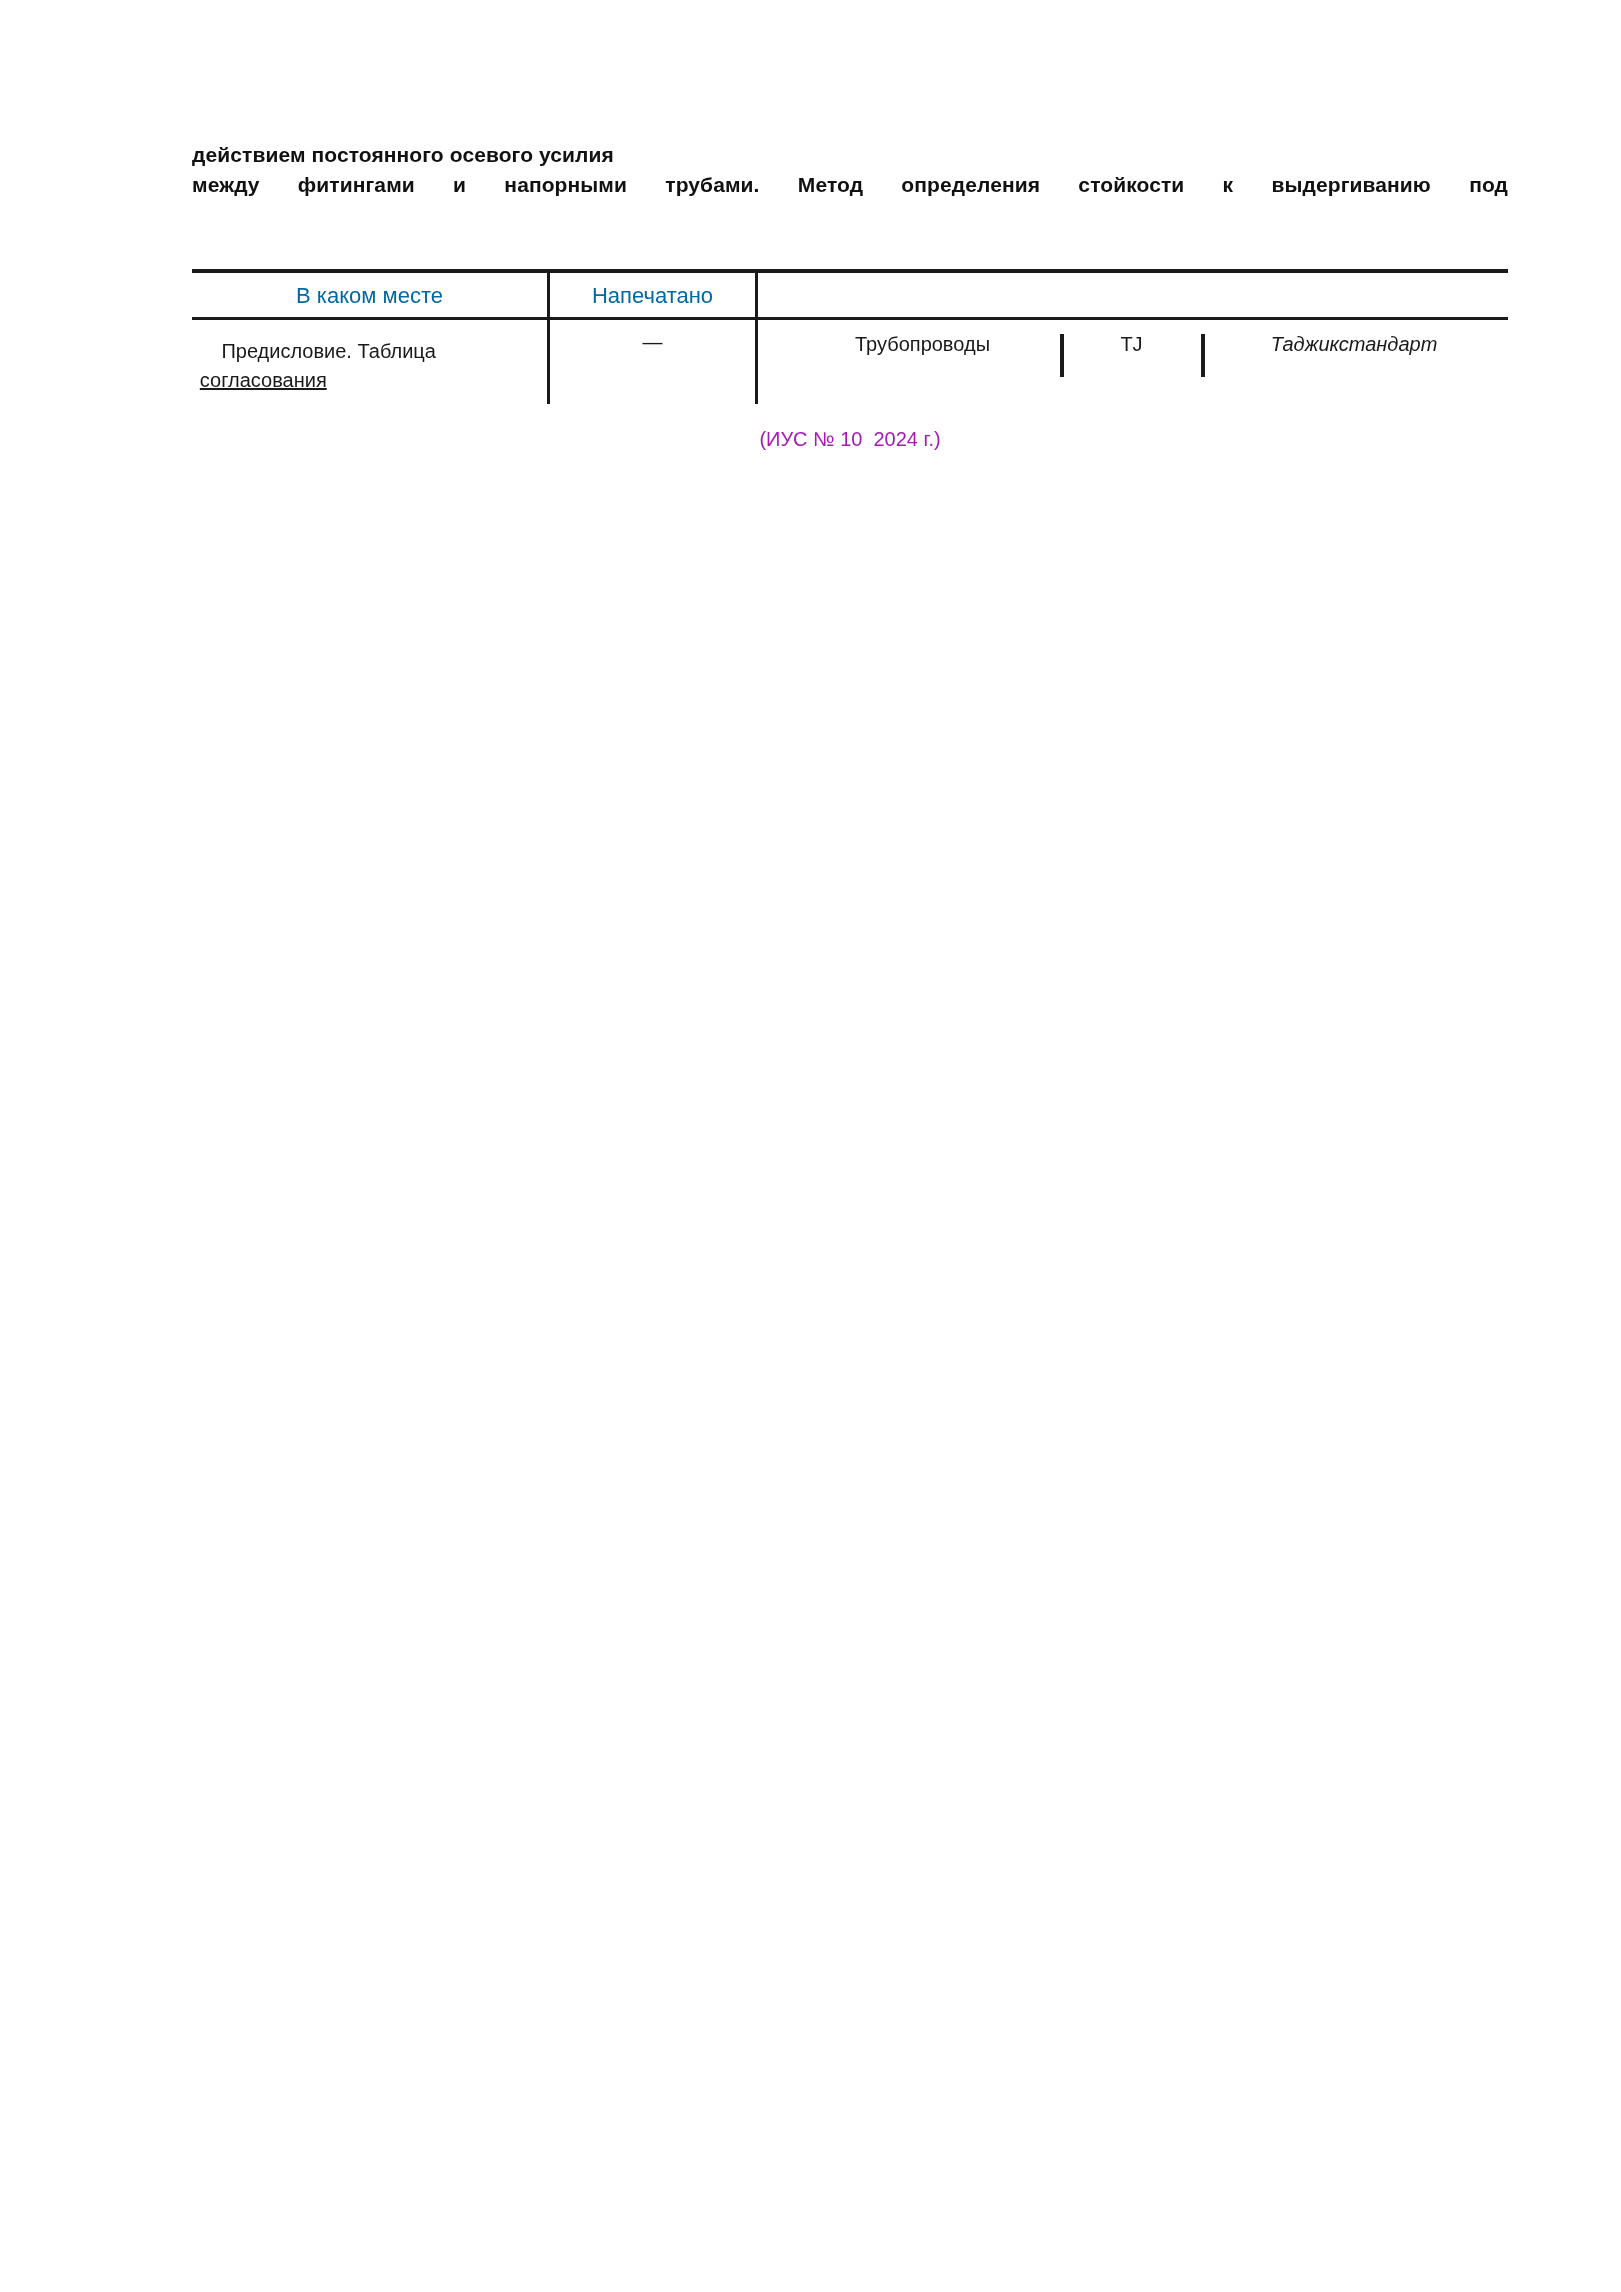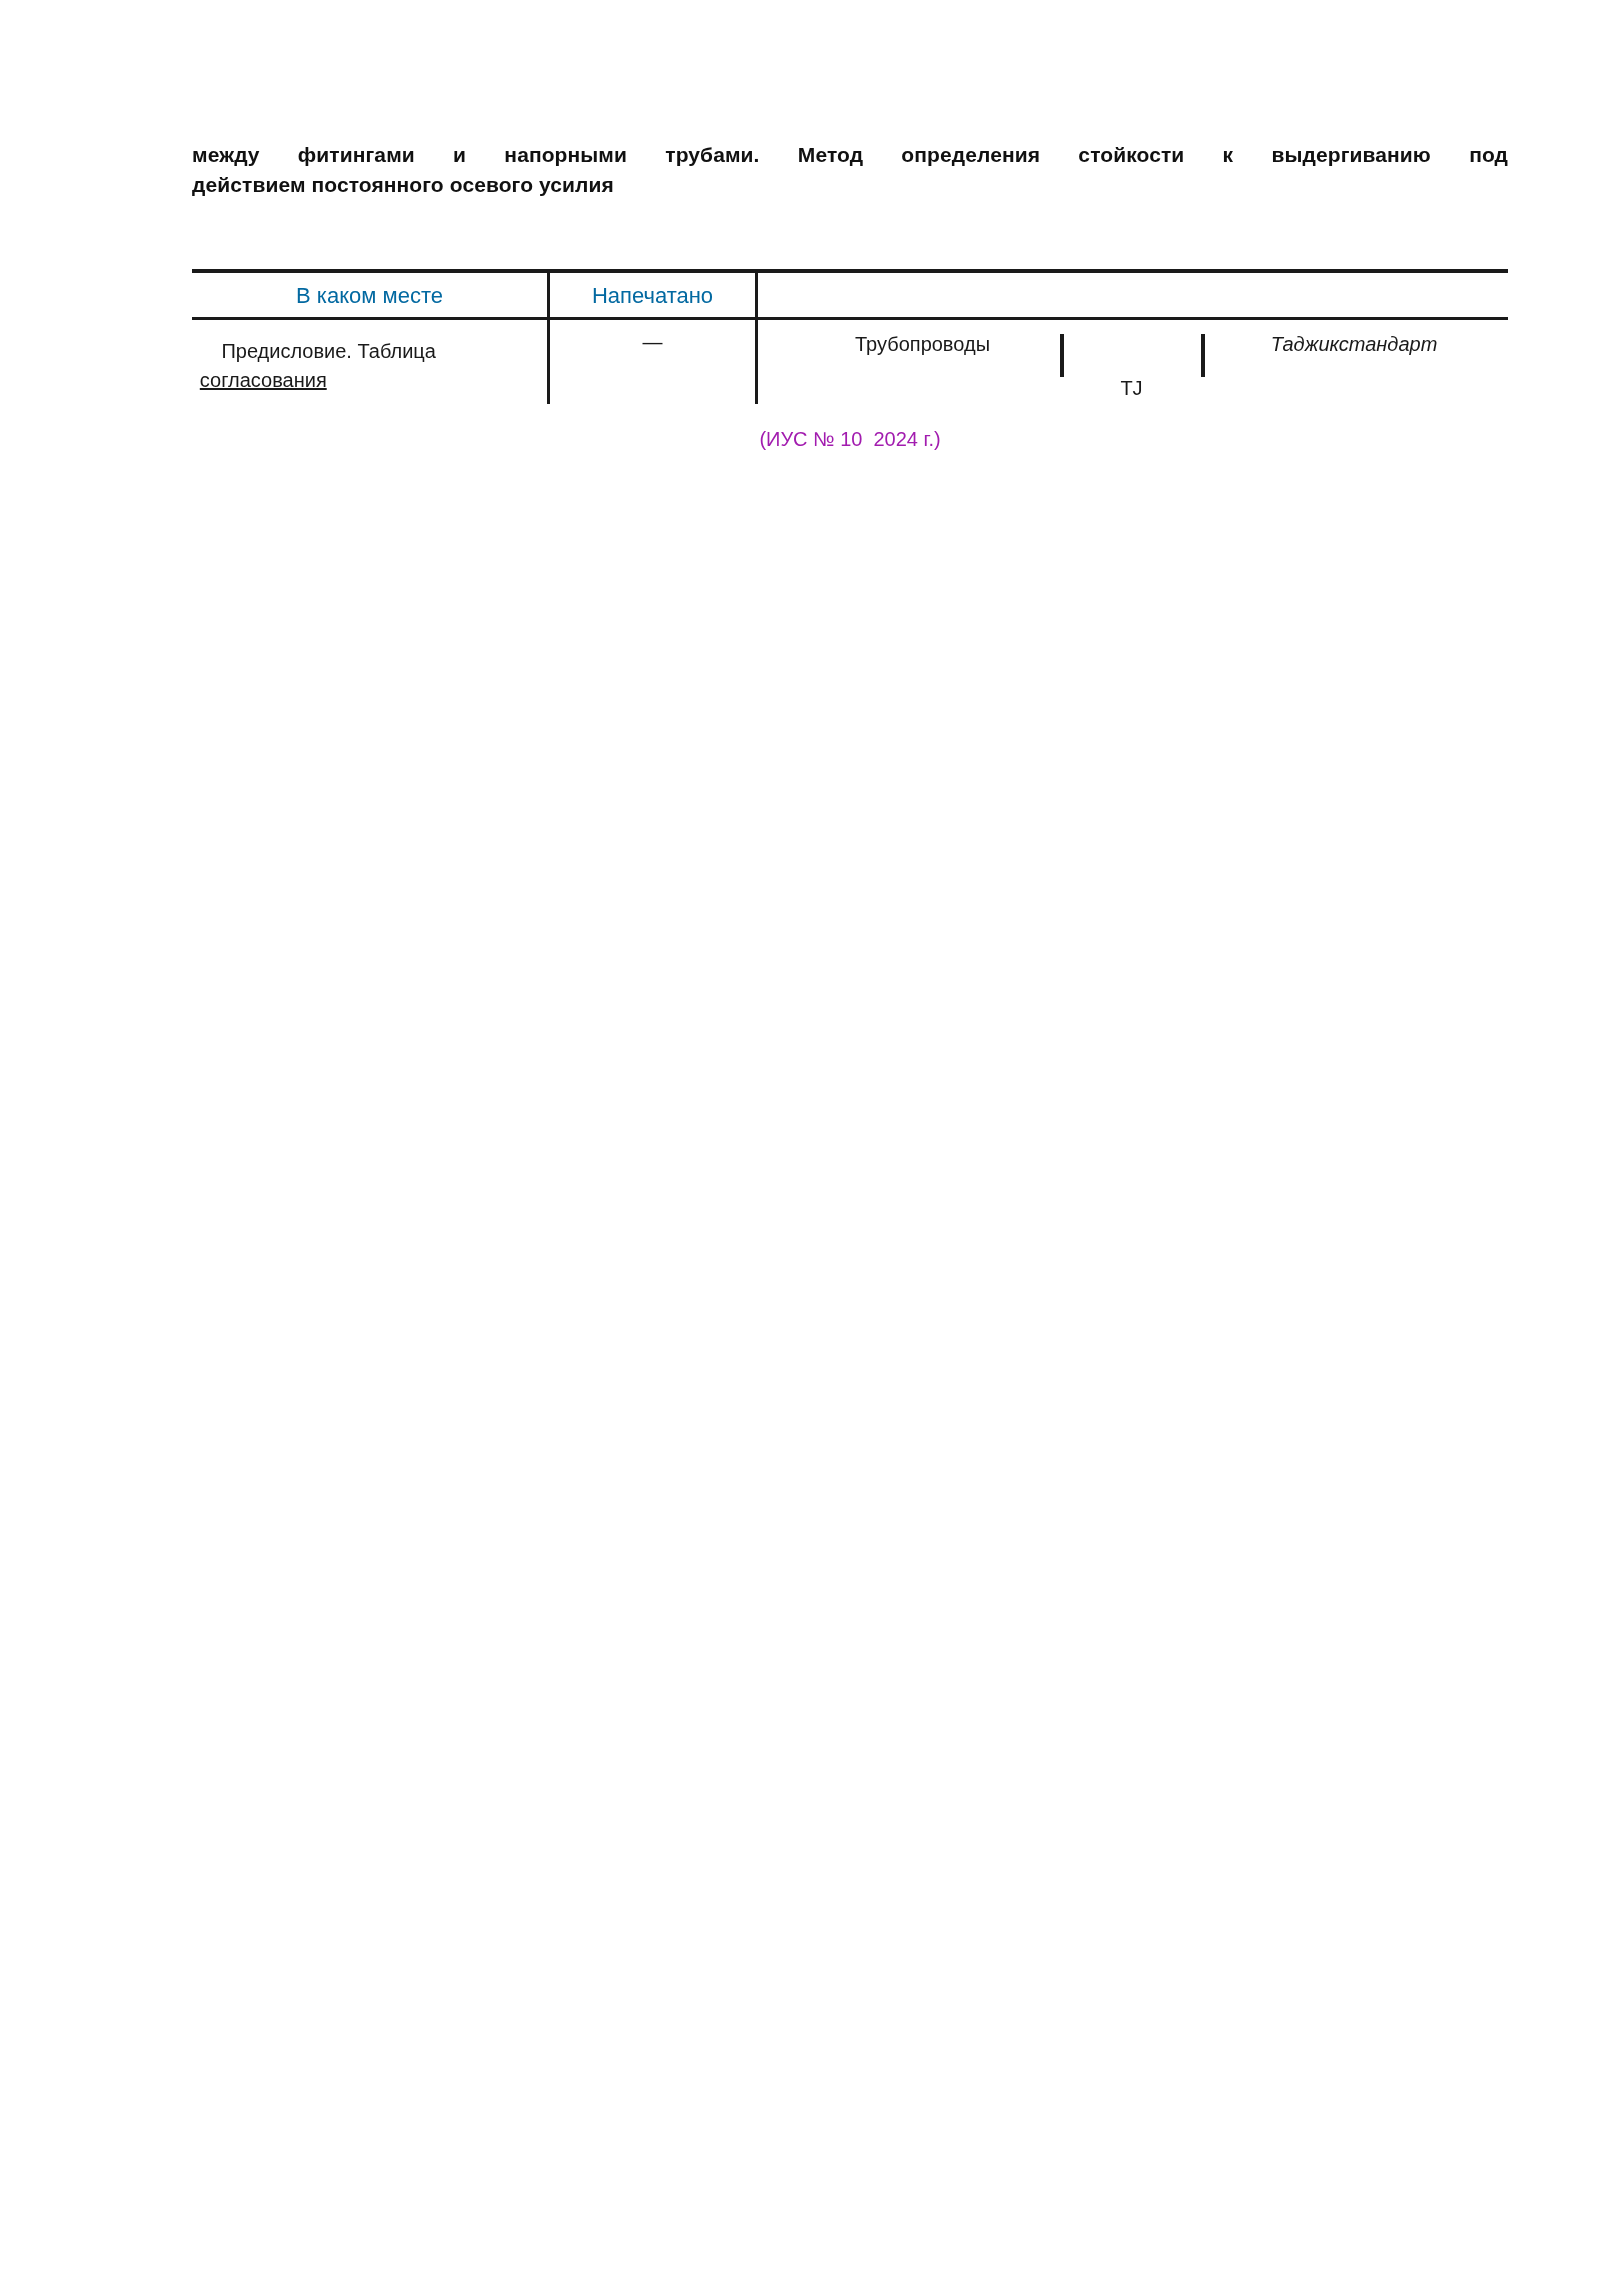--- a/index.html
+++ b/index.html
@@ -122,21 +122,20 @@
     width: 265px;
     text-align: center;
     white-space: nowrap;
   }
   .td-should-code {
     left: 875px;
     top: 61px;
     width: 129px;
     text-align: center;
     white-space: nowrap;
-    margin-top: 44px;
   }
   .td-should-body {
     left: 1015px;
     top: 61px;
     width: 294px;
     text-align: center;
     white-space: nowrap;
     font-style: italic;
   }
 
@@ -152,22 +151,22 @@
     color: #a21caf;
     white-space: pre;
   }
 </style>
 </head>
 <body>
 
 <div class="page">
 
   <div class="doc-title">
+    <span class="tline last">действием постоянного осевого усилия</span>
     <span class="tline">между фитингами и напорными трубами. Метод определения стойкости к выдергиванию под</span>
-    <span class="tline last">действием постоянного осевого усилия</span>
   </div>
 
   <div class="corr-table">
 
     <div class="rule rule-top"></div>
     <div class="rule rule-mid"></div>
 
     <div class="vline vline-c1"></div>
     <div class="vline vline-c2"></div>
 

